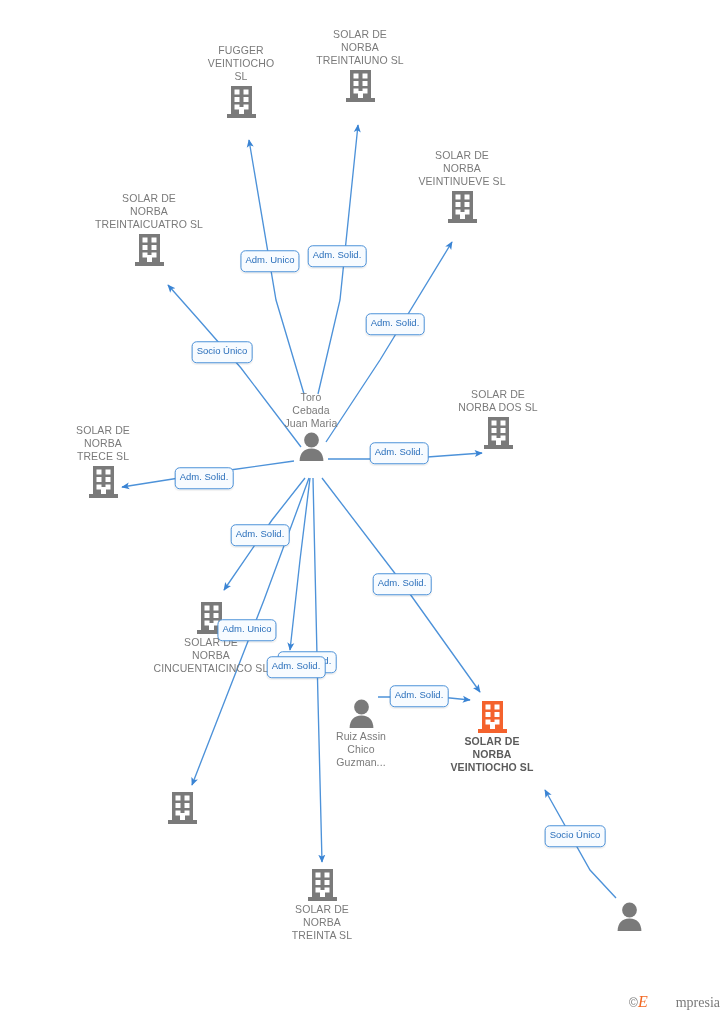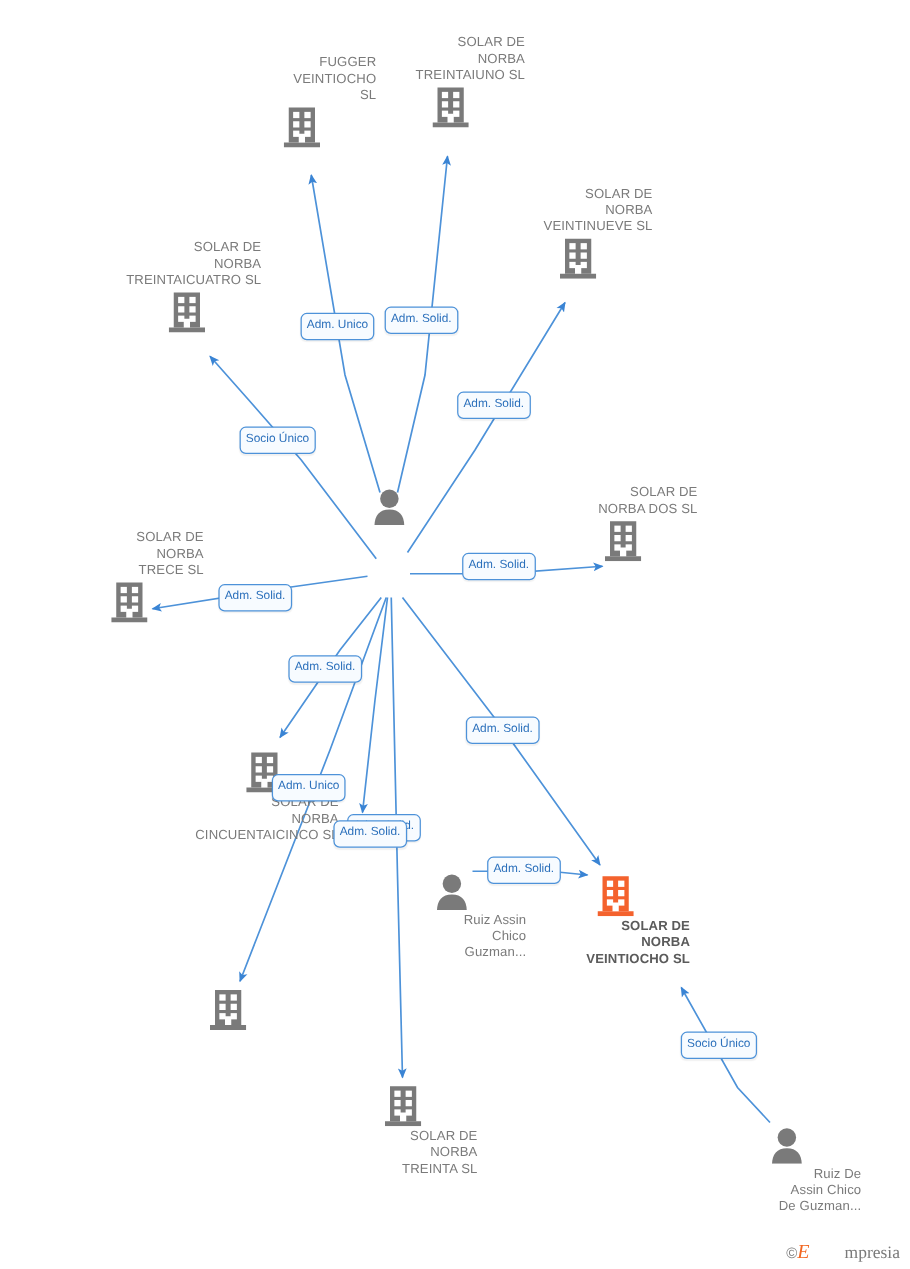--- a/index.html
+++ b/index.html
@@ -22,21 +22,21 @@
     position: absolute;
     left: 0; top: 0;
     width: 728px;
     height: 1015px;
     pointer-events: none;
   }
   .node {
     position: absolute;
     width: 120px;
     margin-left: -60px;
-    text-align: right;
+    text-align: center;
     line-height: 13px;
   }
   .node .label {
     font-size: 10.5px;
     color: #7a7a7a;
     letter-spacing: 0.1px;
     white-space: pre-line;
     display: block;
   }
   .node.focus .label {
@@ -259,20 +259,23 @@
             <rect x="16.5" y="12" width="5" height="5"></rect>
             <rect x="7.5" y="19.5" width="5" height="5"></rect>
             <rect x="16.5" y="19.5" width="5" height="5"></rect>
             <rect x="12" y="22" width="5" height="7"></rect>
           </g>
         </svg>
     </span>
   </div>
 
   <div class="node label-above" style="left:311px; top:391px;">
+    <span class="label">Toro
+Cebada
+Juan Maria</span>
     <span class="glyph">
       <svg class="per" viewBox="0 0 27 29">
           <g fill="#7a7a7a">
         <circle cx="13.5" cy="8" r="7.4"></circle>
         <path d="M13.5 16.5 C5.5 16.5 1.8 21.5 1.6 29 L25.4 29 C25.2 21.5 21.5 16.5 13.5 16.5 Z"></path>
       </g>
         </svg>
     </span>
   </div>
 
@@ -381,23 +384,20 @@
 
   <div class="node label-below" style="left:629px; top:902px;">
     <span class="glyph">
       <svg class="per" viewBox="0 0 27 29">
           <g fill="#7a7a7a">
             <circle cx="13.5" cy="8" r="7.4"></circle>
             <path d="M13.5 16.5 C5.5 16.5 1.8 21.5 1.6 29 L25.4 29 C25.2 21.5 21.5 16.5 13.5 16.5 Z"></path>
           </g>
         </svg>
     </span>
-    <span class="label">Ruiz De
-Assin Chico
-De Guzman...</span>
   </div>
 
   <div class="badge" style="left: 222px; top: 352px; transform: translate(-50%, -50%);">Socio Único</div>
   <div class="badge" style="left: 270px; top: 261px; transform: translate(-50%, -50%);">Adm. Unico</div>
   <div class="badge" style="left: 337px; top: 256px; transform: translate(-50%, -50%);">Adm. Solid.</div>
   <div class="badge" style="left: 395px; top: 324px; transform: translate(-50%, -50%);">Adm. Solid.</div>
   <div class="badge" style="left: 399px; top: 453px; transform: translate(-50%, -50%);">Adm. Solid.</div>
   <div class="badge" style="left: 204px; top: 478px; transform: translate(-50%, -50%);">Adm. Solid.</div>
   <div class="badge" style="left: 260px; top: 535px; transform: translate(-50%, -50%);">Adm. Solid.</div>
   <div class="badge" style="left: 247px; top: 630px; transform: translate(-50%, -50%);">Adm. Unico</div>

